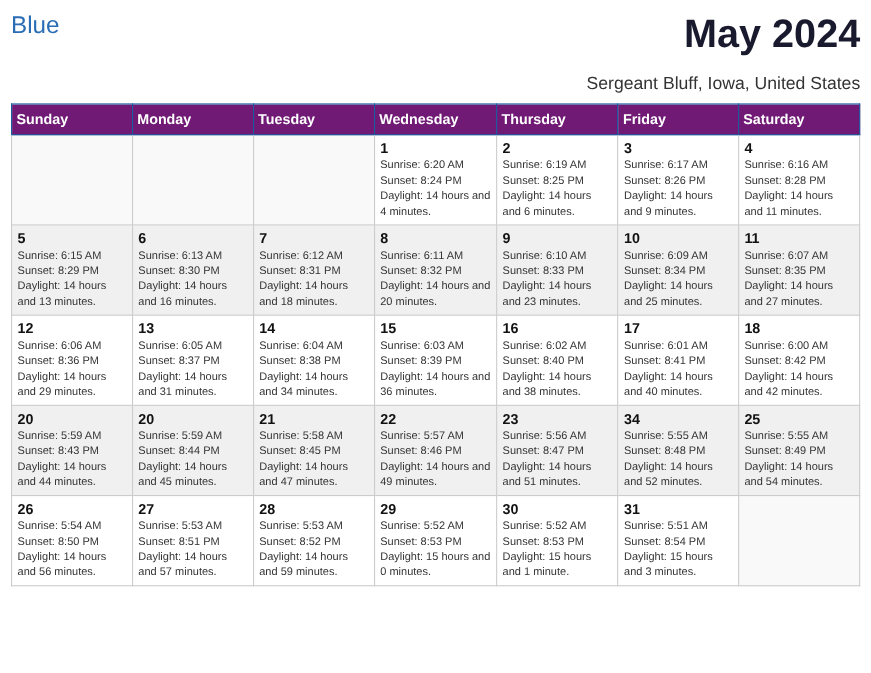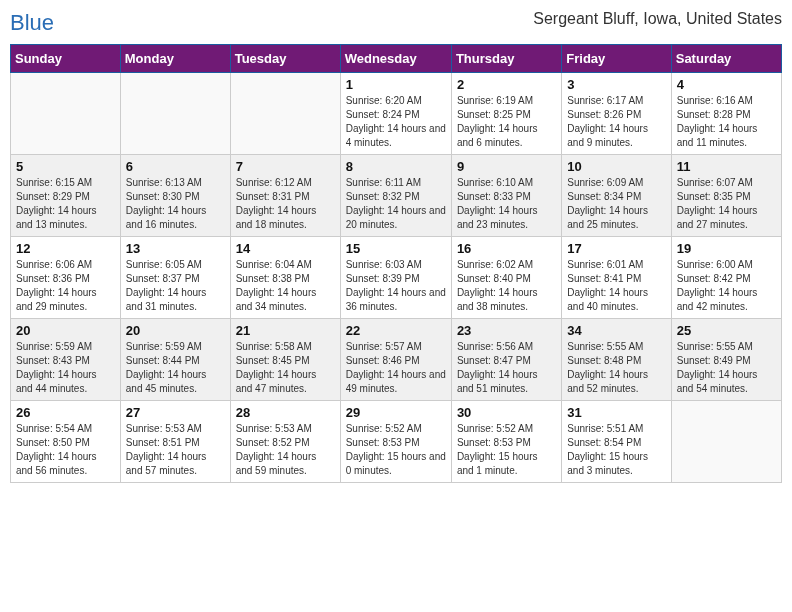--- a/index.html
+++ b/index.html
@@ -39,20 +39,21 @@
     }
     .title-block h1 {
       font-size: 36px;
       color: #1a1a2e;
       font-weight: bold;
     }
     .title-block h2 {
       font-size: 16px;
       color: #333;
       font-weight: normal;
+      margin-top: 16px;
     }
     .calendar {
       width: 100%;
       border-collapse: collapse;
       border: 1px solid #ccc;
     }
     .calendar th {
       background-color: #701a75;
       color: white;
       font-size: 13px;
@@ -89,20 +90,21 @@
     }
   </style>
 </head>
 <body>
 
 <div class="header">
   <div class="logo">
     <span style="font-size:22px;font-weight:normal;color:#2a6db5;">Blue</span>
   </div>
   <div class="title-block">
+    <h1>May 2024</h1>
     <h2>Sergeant Bluff, Iowa, United States</h2>
   </div>
 </div>
 
 <table class="calendar">
   <thead>
     <tr>
       <th>Sunday</th>
       <th>Monday</th>
       <th>Tuesday</th>
@@ -183,21 +185,21 @@
         </td>
         <td>
           <div class="day-num">16</div>
           <div class="day-detail">Sunrise: 6:02 AM<br>Sunset: 8:40 PM<br>Daylight: 14 hours and 38 minutes.</div>
         </td>
         <td>
           <div class="day-num">17</div>
           <div class="day-detail">Sunrise: 6:01 AM<br>Sunset: 8:41 PM<br>Daylight: 14 hours and 40 minutes.</div>
         </td>
         <td>
-          <div class="day-num">19</div>
+          <div class="day-num">18</div>
           <div class="day-detail">Sunrise: 6:00 AM<br>Sunset: 8:42 PM<br>Daylight: 14 hours and 42 minutes.</div>
         </td>
       </tr>
       <tr class="row-shaded">
         <td>
           <div class="day-num">20</div>
           <div class="day-detail">Sunrise: 5:59 AM<br>Sunset: 8:43 PM<br>Daylight: 14 hours and 44 minutes.</div>
         </td>
         <td>
           <div class="day-num">20</div>

